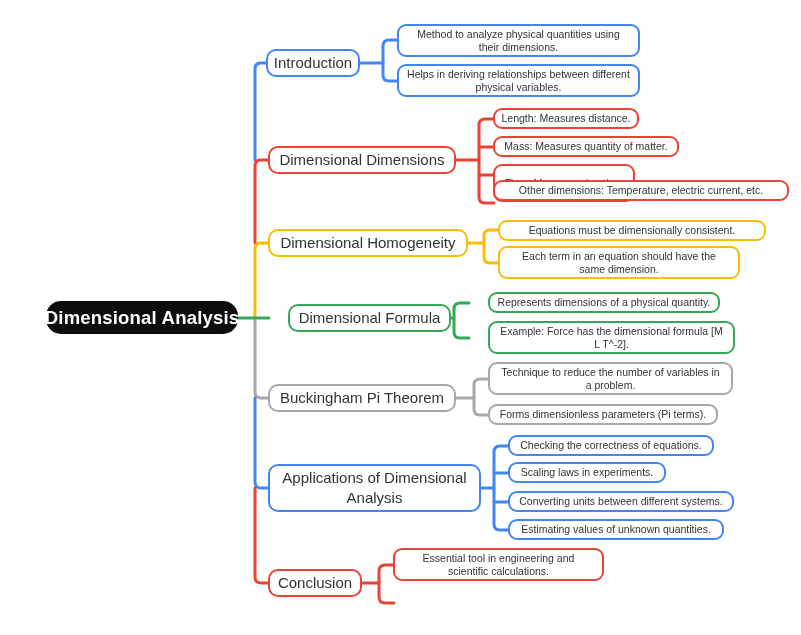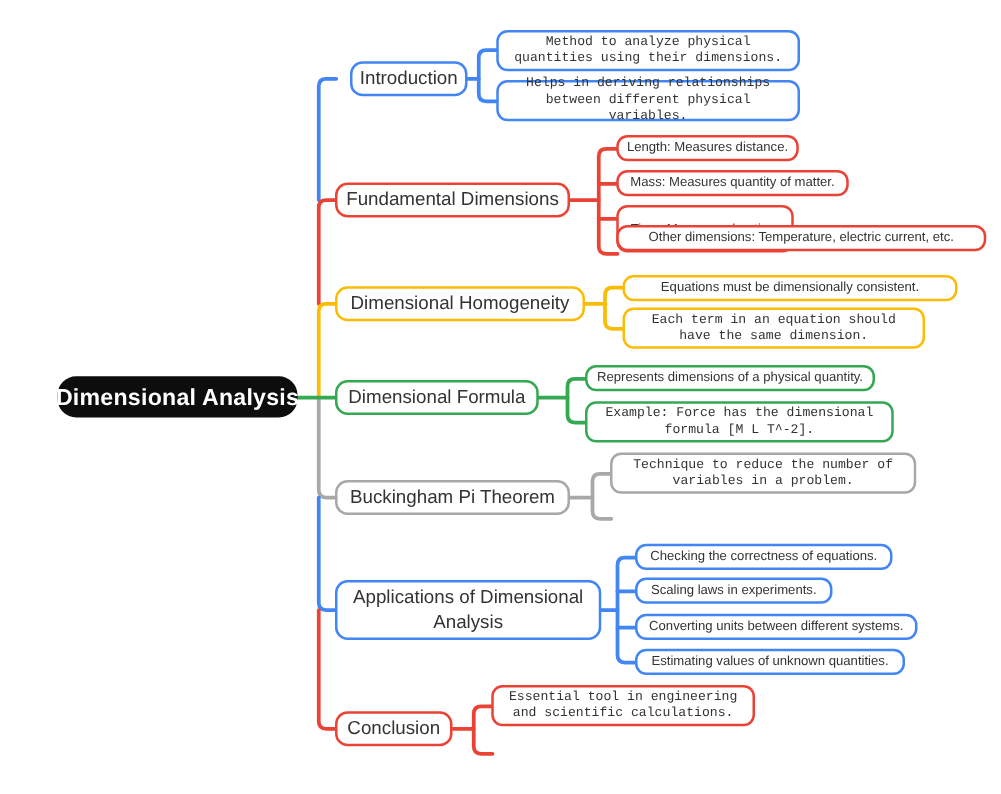--- a/index.html
+++ b/index.html
@@ -27,21 +27,21 @@
     border: 2px solid #000;
     display: flex;
     align-items: center;
     justify-content: center;
     text-align: center;
     color: var(--text, #333333);
   }
   .b-blue   { border-color: var(--blue); }
   .b-red    { border-color: var(--red); }
   .b-yellow { border-color: var(--yellow); }
-  .b-green  { border-color: var(--green); }
+  .b-green  { border-color: var(--green); margin-left: 20px; }
   .b-gray   { border-color: var(--gray); }
 
   .root {
     background: var(--root-bg, #0d0d0d);
     color: var(--root-text, #ffffff);
     border: none;
     border-radius: 15px;
     font-size: 18.5px;
     font-weight: bold;
     white-space: nowrap;
@@ -53,21 +53,21 @@
     white-space: nowrap;
     line-height: 1.35;
   }
   .topic.two { white-space: normal; padding: 0 6px; }
   .leaf {
     border-radius: 9px;
     font-size: 10.5px;
     line-height: 13px;
     white-space: nowrap;
   }
-  .leaf.two { white-space: normal; padding: 0 8px; font-family: Liberation Mono, monospace; }
+  .leaf.two { white-space: normal; padding: 0 8px; }
 </style>
 </head>
 <body>
 
 <div class="canvas">
 
   <svg class="connectors" width="801" height="635" viewBox="0 0 801 635">
 
     <path class="s-blue" d="M 255 160 V 69 Q 255 63 261 63 H 269"></path>
     <path class="s-red" d="M 255 243 V 166 Q 255 160 261 160 H 269"></path>
@@ -98,22 +98,22 @@
     <path class="s-blue" d="M 509 446 H 500 Q 494 446 494 452 V 524 Q 494 530 500 530 H 509"></path>
     <path class="s-blue" d="M 494 473 H 509"></path>
     <path class="s-blue" d="M 494 502 H 509"></path>
 
     <path class="s-red" d="M 360 583 H 379"></path>
     <path class="s-red" d="M 394 565 H 385 Q 379 565 379 571 V 597 Q 379 603 385 603 H 394"></path>
   </svg>
 
   <div class="node root" style="left:46px;top:301px;width:192px;height:33px">Dimensional Analysis</div>
 
-  <div class="node topic b-blue" style="left:280px;top:49px;width:94px;height:28px">Introduction</div>
-  <div class="node topic b-red" style="left:268px;top:146px;width:188px;height:28px">Fundamental Dimensions</div>
+  <div class="node topic b-blue" style="left:266px;top:49px;width:94px;height:28px">Introduction</div>
+  <div class="node topic b-red" style="left:268px;top:146px;width:188px;height:28px">Dimensional Dimensions</div>
   <div class="node topic b-yellow" style="left:268px;top:229px;width:200px;height:28px">Dimensional Homogeneity</div>
   <div class="node topic b-green" style="left:268px;top:304px;width:163px;height:28px">Dimensional Formula</div>
   <div class="node topic b-gray" style="left:268px;top:384px;width:188px;height:28px">Buckingham Pi Theorem</div>
   <div class="node topic two b-blue" style="left:268px;top:464px;width:213px;height:48px">Applications of Dimensional Analysis</div>
   <div class="node topic b-red" style="left:268px;top:569px;width:94px;height:28px">Conclusion</div>
 
   <div class="node leaf two b-blue" style="left:397px;top:24px;width:243px;height:33px">Method to analyze physical quantities using their dimensions.</div>
   <div class="node leaf two b-blue" style="left:397px;top:64px;width:243px;height:33px">Helps in deriving relationships between different physical variables.</div>
 
   <div class="node leaf b-red" style="left:493px;top:108px;width:146px;height:21px">Length: Measures distance.</div>
@@ -121,20 +121,21 @@
   <div class="node leaf b-red" style="left:493px;top:164px;width:142px;height:38px">Time: Measures duration.</div>
   <div class="node leaf b-red" style="left:493px;top:180px;width:296px;height:21px">Other dimensions: Temperature, electric current, etc.</div>
 
   <div class="node leaf b-yellow" style="left:498px;top:220px;width:268px;height:21px">Equations must be dimensionally consistent.</div>
   <div class="node leaf two b-yellow" style="left:498px;top:246px;width:242px;height:33px">Each term in an equation should have the same dimension.</div>
 
   <div class="node leaf b-green" style="left:468px;top:292px;width:232px;height:21px">Represents dimensions of a physical quantity.</div>
   <div class="node leaf two b-green" style="left:468px;top:321px;width:247px;height:33px">Example: Force has the dimensional formula [M L T^-2].</div>
 
   <div class="node leaf two b-gray" style="left:488px;top:362px;width:245px;height:33px">Technique to reduce the number of variables in a problem.</div>
+  <div class="node leaf b-gray" style="left:488px;top:404px;width:230px;height:21px">Forms dimensionless parameters (Pi terms).</div>
 
   <div class="node leaf b-blue" style="left:508px;top:435px;width:206px;height:21px">Checking the correctness of equations.</div>
   <div class="node leaf b-blue" style="left:508px;top:462px;width:158px;height:21px">Scaling laws in experiments.</div>
   <div class="node leaf b-blue" style="left:508px;top:491px;width:226px;height:21px">Converting units between different systems.</div>
   <div class="node leaf b-blue" style="left:508px;top:519px;width:216px;height:21px">Estimating values of unknown quantities.</div>
 
   <div class="node leaf two b-red" style="left:393px;top:548px;width:211px;height:33px">Essential tool in engineering and scientific calculations.</div>
 
 </div>
 

